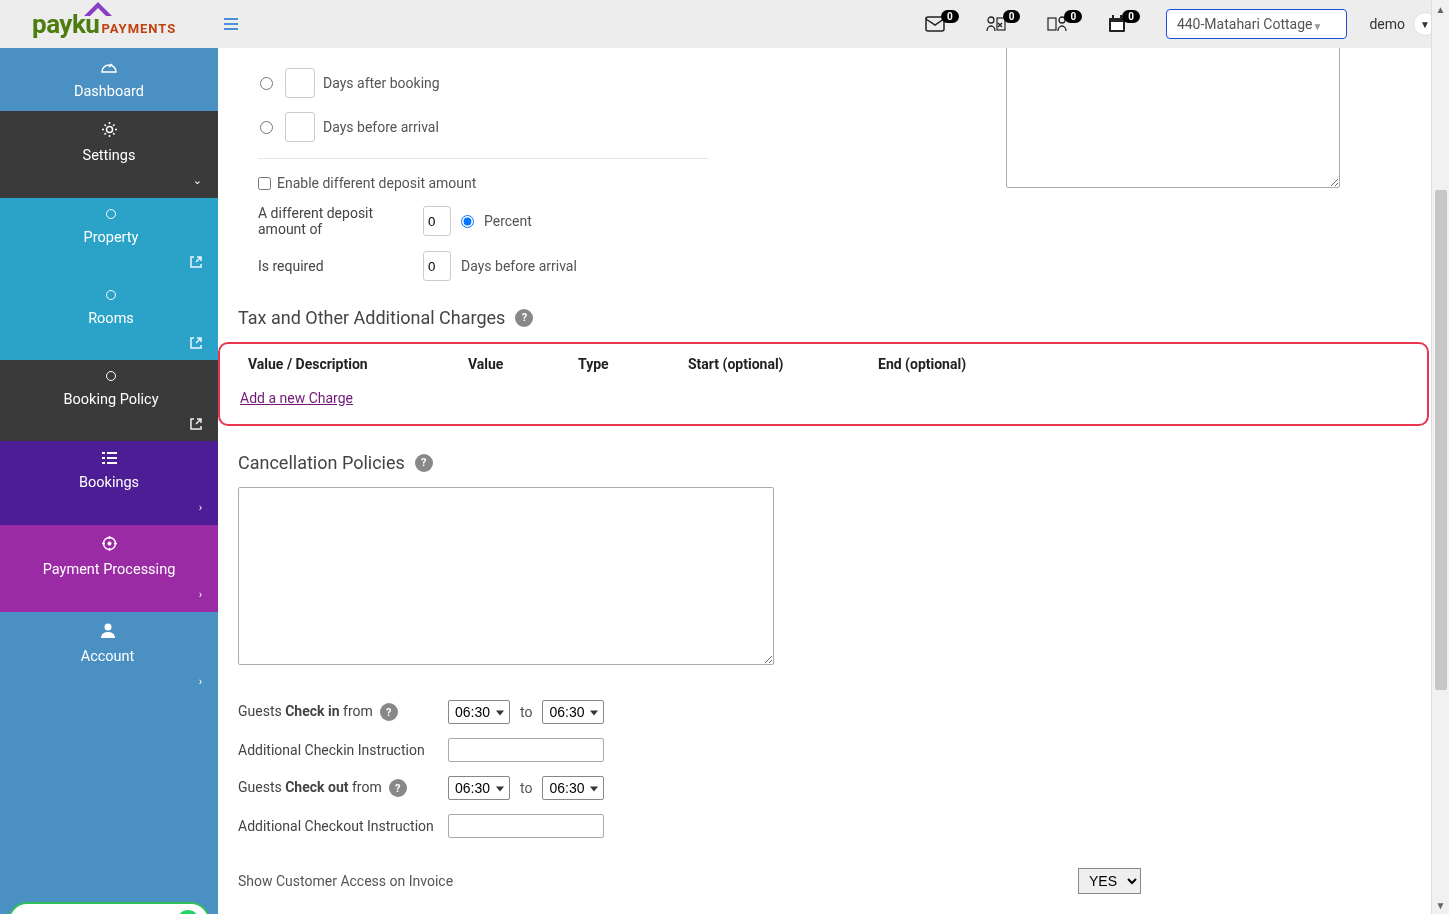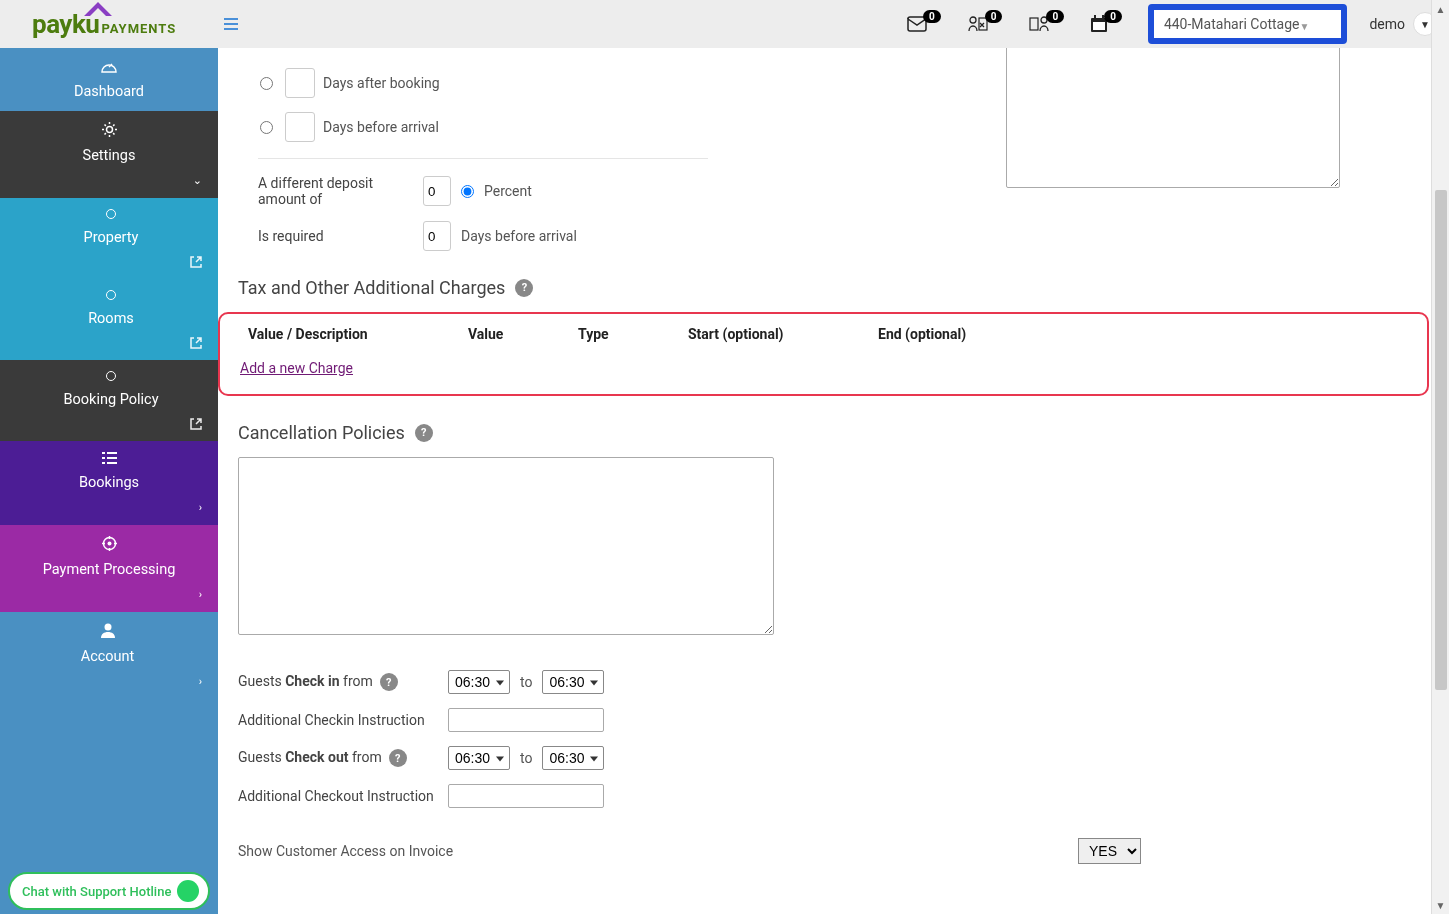--- a/index.html
+++ b/index.html
@@ -1,26 +1,26 @@
 <!DOCTYPE html>
 <html><head>
 <meta charset="utf-8">
 <style>
 * { box-sizing: border-box; margin: 0; padding: 0; }
 body { font-family: -apple-system, BlinkMacSystemFont, "Segoe UI", Roboto, Arial, sans-serif; font-size: 14px; color: #333; background: #fff; }
 .topbar { height: 48px; background: #ededed; display: flex; align-items: center; padding: 0 12px; position: relative; }
 .logo { display: flex; align-items: baseline; margin-left: 20px; }
 .logo-arrow { position: absolute; top: 2px; left: 82px; }
 .logo-main { font-size: 26px; font-weight: 700; color: #4d7c0f; letter-spacing: -0.5px; }
-.logo-sub { font-size: 13px; font-weight: 700; color: #4d7c0f; letter-spacing: 1px; margin-left: 2px; }
+.logo-sub { font-size: 13px; font-weight: 700; color: #c2410c; letter-spacing: 1px; margin-left: 2px; }
 .menu-toggle { margin-left: 48px; color: #4a90d9; cursor: pointer; font-size: 16px; }
 .top-right { margin-left: auto; display: flex; align-items: center; gap: 22px; }
 .icon-badge { position: relative; display: inline-flex; align-items: center; cursor: pointer; }
 .icon-badge .badge { background: #000; color: #fff; border-radius: 10px; font-size: 10px; font-weight: 700; padding: 1px 6px; position: relative; top: -8px; left: -4px; }
-.prop-select { border: 6px solid #1d4ed8; border-radius: 4px; padding: 6px 32px 6px 10px; background: #fff; font-size: 14px; color: #555; position: relative; min-width: 180px; display: flex; align-items: flex-end; justify-content: space-between; cursor: pointer; }
+.prop-select { border: 1px solid #1d4ed8; border-radius: 4px; padding: 6px 24px 6px 10px; background: #fff; font-size: 14px; color: #555; position: relative; min-width: 180px; display: flex; align-items: flex-end; justify-content: space-between; cursor: pointer; }
 .prop-select .caret { color: #999; font-size: 10px; }
 .user-menu { display: flex; align-items: center; gap: 8px; cursor: pointer; }
 .user-caret { background: #fff; border: 1px solid #ddd; border-radius: 50%; width: 24px; height: 24px; display: flex; align-items: center; justify-content: center; font-size: 10px; }
 
 .layout { display: flex; min-height: calc(100vh - 48px); }
 .sidebar { width: 218px; background: #4a90c2; color: #fff; display: flex; flex-direction: column; }
 .nav-item { display: flex; align-items: center; padding: 11px 16px; gap: 10px; cursor: pointer; font-size: 14.5px; position: relative; flex-direction: column; }
 .nav-item .chev { margin-left: auto; font-size: 11px; }
 .nav-item .ext { margin-left: auto; font-size: 12px; opacity: 0.9; }
 .nav-dashboard { background: #4a90c2; }
@@ -218,20 +218,24 @@
       <span class="lbl">Days after booking</span>
     </div>
     <div class="radio-row mid-offset">
       <input type="radio" name="depdays" style="">
       <input type="text" class="small-input" style="">
       <span class="lbl">Days before arrival</span>
     </div>
     <div class="divider"></div>
 
     <div class="mid-offset" style="margin-left:20px;">
+      <label style="display:flex;align-items:center;gap:6px;">
+        <input type="checkbox" style="">
+        <span class="lbl">Enable different deposit amount</span>
+      </label>
 
       <div class="inline-row deposit-row" style="margin-top:14px;">
         <div class="label-col lbl">A different deposit amount of</div>
         <div class="ctrl-col">
           <input class="num-input" value="0" style="">
           <input type="radio" checked="" style="">
           <span class="lbl">Percent</span>
         </div>
       </div>
       <div class="inline-row deposit-row">

